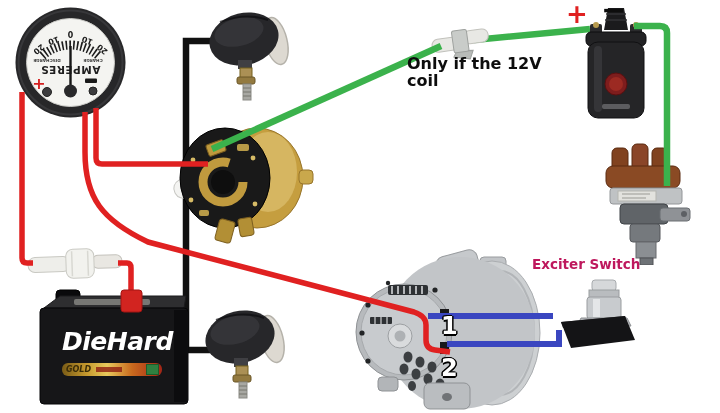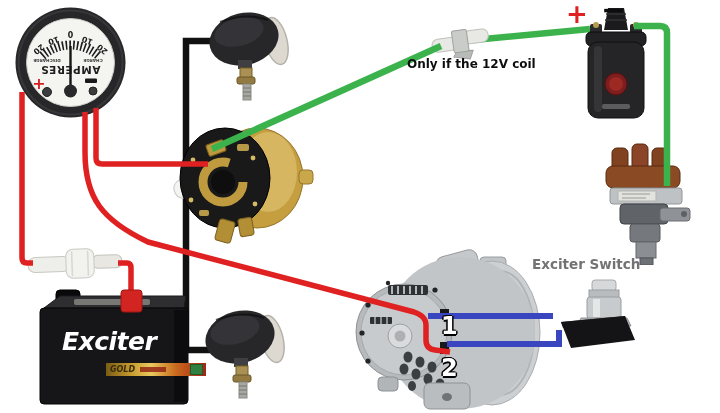--- a/index.html
+++ b/index.html
@@ -1,32 +1,32 @@
 <!DOCTYPE html>
 <html><head>
 <meta charset="utf-8">
 <style>
   html,body{margin:0;padding:0;background:#fff;}
   #stage{position:relative;width:720px;height:413px;background:#ffffff;overflow:hidden;
          font-family:"DejaVu Sans","Liberation Sans",sans-serif;}
   .abs{position:absolute;}
   svg{display:block;}
-  .note{font-weight:bold;color:#0d0d0d;font-size:12px;line-height:16.5px;}
+  .note{font-weight:bold;color:#0d0d0d;font-size:16px;line-height:16.5px;}
   .note span{display:block;}
   .fuse-note{font-weight:bold;color:#0d0d0d;font-size:13.5px;line-height:17px;text-align:center;}
   .fuse-note span{display:block;}
-  .exciter-label{font-weight:bold;color:#737373;font-size:13.5px;}
+  .exciter-label{font-weight:bold;color:#be185d;font-size:13.5px;}
   .term-num{font-weight:bold;color:#ffffff;font-size:24px;line-height:24px;
             text-shadow:-1.5px 0 #000,1.5px 0 #000,0 -1.5px #000,0 1.5px #000,1px 1px #000,-1px -1px #000;}
   .coil-plus{font-weight:bold;color:#e02121;font-size:26px;line-height:24px;}
   .coil-minus{font-weight:bold;color:#0d0d0d;font-size:30px;line-height:20px;}
   .diehard{font-weight:bold;font-style:italic;color:#ffffff;font-size:25px;letter-spacing:-0.5px;}
-  .gold-strip{width:100px;height:13px;border-radius:0;
+  .gold-strip{width:100px;height:13px;border-radius:6px;
       background:linear-gradient(90deg,#7a5c16,#c79a2e 25%,#e8c95c 45%,#c96a1e 70%,#a32516);
-      display:flex;align-items:center;margin-left:44px;}
+      display:flex;align-items:center;}
   .gold-strip .gold-txt{font-weight:bold;font-style:italic;font-size:8px;color:#3a2c08;margin-left:4px;}
   .gold-strip .red-mark{width:26px;height:5px;background:#8e1d10;margin-left:5px;opacity:.8;}
   .gold-strip .green-badge{width:11px;height:9px;background:#2f8040;margin-left:auto;margin-right:3px;border:1px solid #1d5c2a;}
 </style>
 </head>
 <body>
 
 <div id="stage">
 
   <svg class="abs" style="left:0;top:0" width="720" height="413" viewBox="0 0 720 413">
@@ -197,21 +197,21 @@
     <polygon points="16,52 80,46 90,70 26,78" fill="#141416"></polygon>
   </svg>
 
   <svg class="abs" style="left:34px;top:286px" width="160" height="122" viewBox="0 0 160 122">
     <rect x="22" y="4" width="24" height="16" rx="4" fill="#0a0a0c" stroke="#000"></rect>
     <polygon points="10,22 26,10 152,10 150,22" fill="#2e2e30" stroke="#1a1a1c"></polygon>
     <rect x="40" y="13" width="76" height="6" rx="2" fill="#8a8a86" opacity="0.8"></rect>
     <rect x="6" y="22" width="148" height="96" rx="4" fill="#161618" stroke="#050506"></rect>
     <rect x="140" y="24" width="13" height="92" fill="#0c0c0e"></rect>
   </svg>
-  <div class="abs diehard" style="left:62px;top:327px">Exciter</div>
+  <div class="abs diehard" style="left:62px;top:327px">DieHard</div>
   <div class="abs gold-strip" style="left:62px;top:363px">
     <span class="gold-txt">GOLD</span>
     <span class="red-mark"></span>
     <span class="green-badge"></span>
   </div>
 
   <svg class="abs" style="left:24px;top:242px" width="110" height="42" viewBox="0 0 110 42">
     <g transform="rotate(-2 55 21)">
       <rect x="4" y="14" width="42" height="15" rx="7" fill="#eeeeea" stroke="#c8c8c2"></rect>
       <rect x="68" y="14" width="30" height="13" rx="6" fill="#e9e7e2" stroke="#c4c2bc"></rect>

